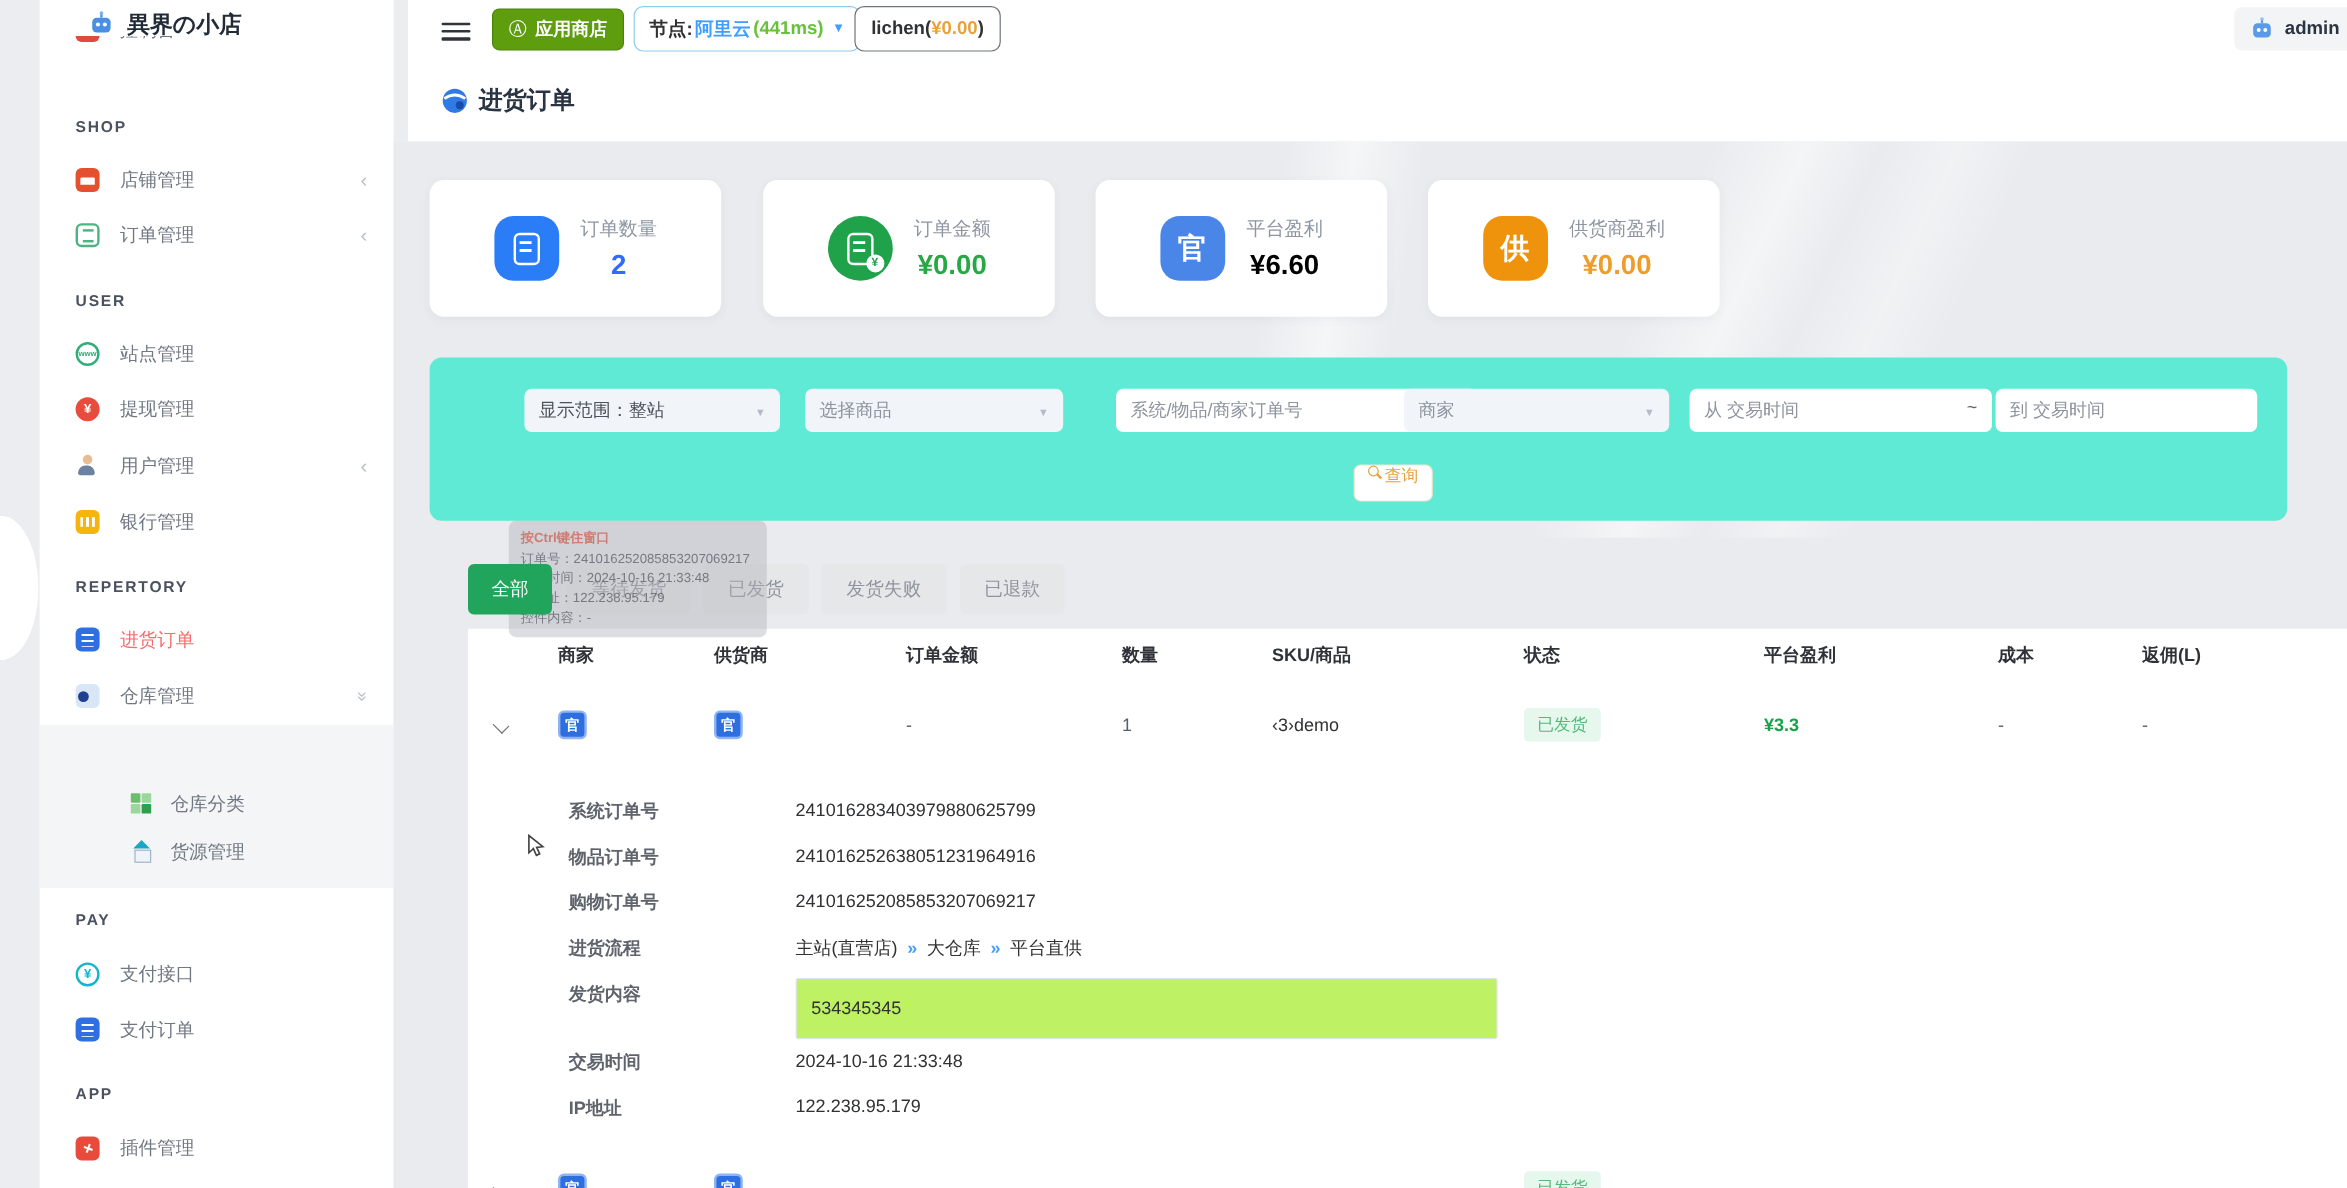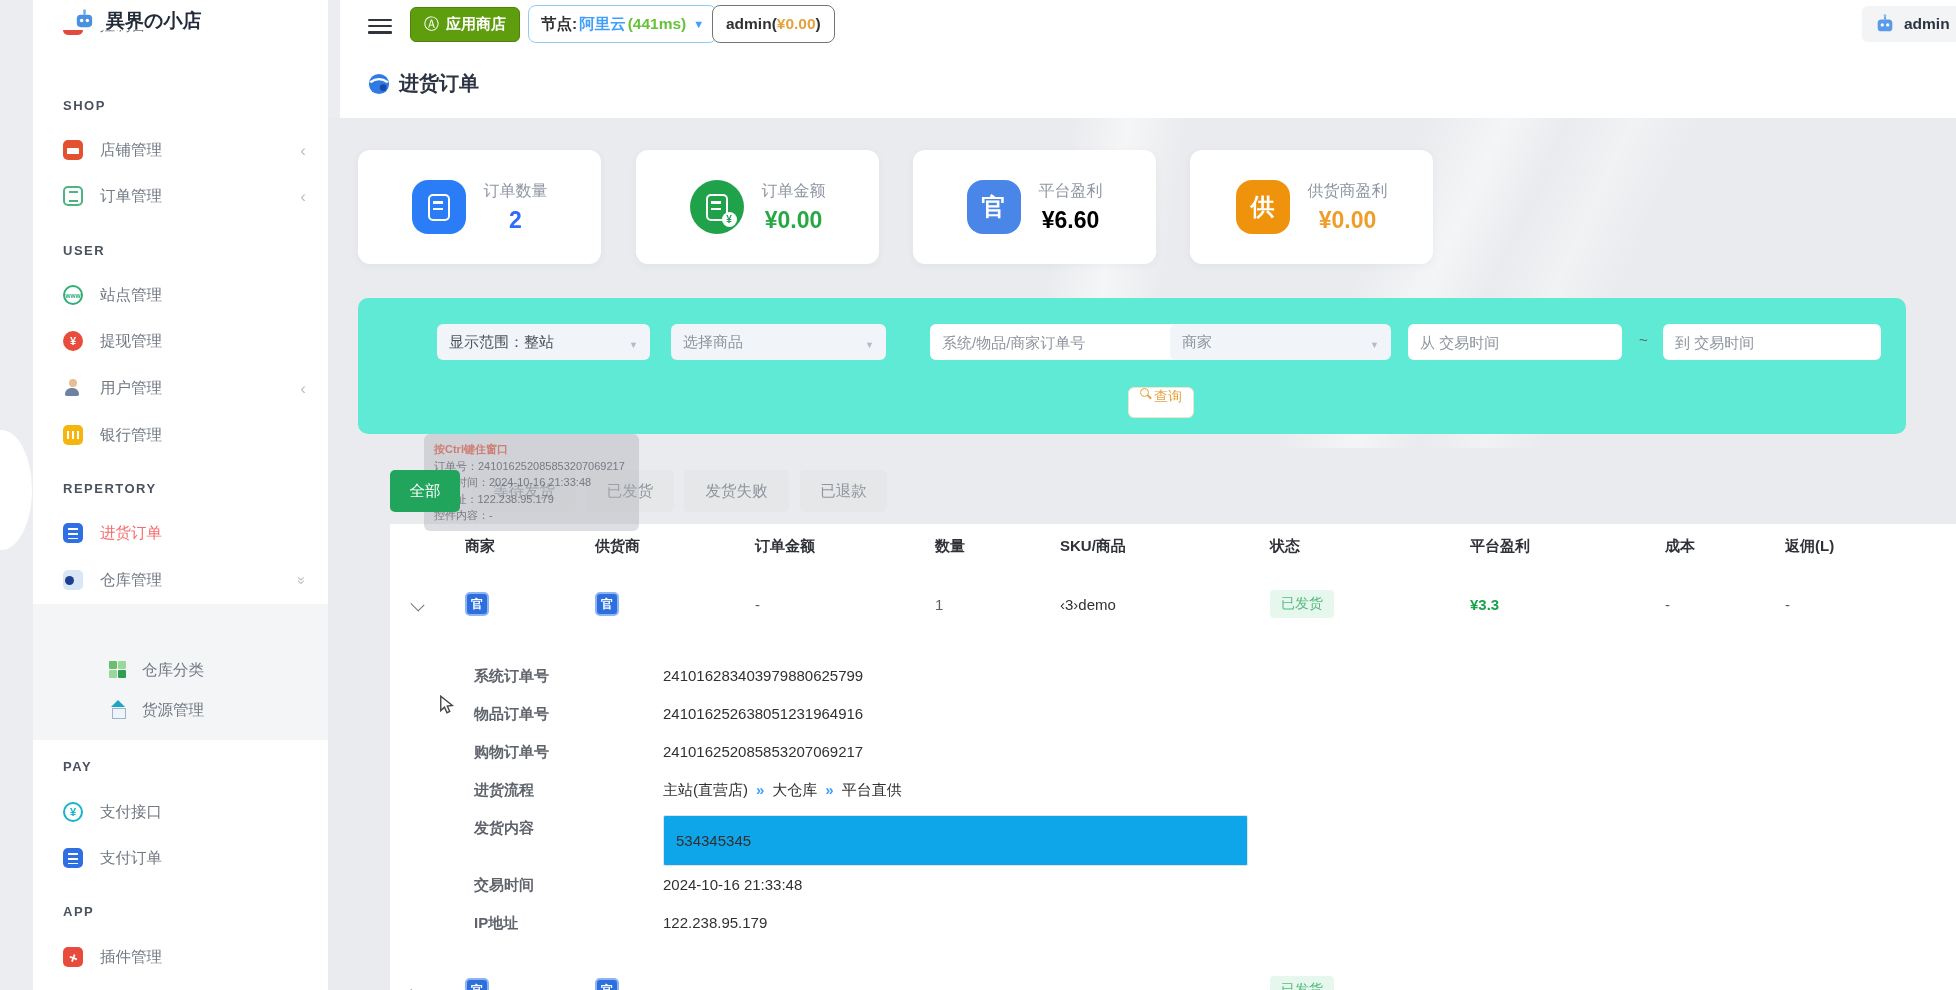--- a/index.html
+++ b/index.html
@@ -149,21 +149,21 @@
             padding-left:0 !important; cursor:pointer; }
   .sku { color:#303133; }
   .sbadge { display:inline-block; padding:5px 11px; background:#e6f7ee; color:#55b87a; border-radius:4px; font-size:14px; }
   .profit { font-weight:bold; color:#17a34a; }
 
   
   .drow { position:absolute; left:84px; display:flex; font-size:15px; }
   .dlabel { width:189px; color:#5f646c; font-weight:bold; flex:none; }
   .dvalue { color:#303133; }
   .flow-sep { color:#409eff; font-weight:bold; margin:0 8px; }
-  .dbox { position:absolute; left:273px; top:291px; width:585px; height:51px; background:#0ea5e9;
+  .dbox { position:absolute; left:273px; top:291px; width:585px; height:51px; background:#bef264;
           border:1px solid #dfe3ea; border-radius:2px; display:flex; align-items:center; padding-left:12px;
           font-size:15px; color:#303133; }
 
   
   #cursor { position:absolute; left:437px; top:695px; z-index:60; }
 </style>
 </head>
 <body>
 
 <div id="sidebar">
@@ -269,21 +269,21 @@
   </div>
 
   <div class="btn-node">
     <span>节点:</span>
       <span class="node-name">阿里云</span>
       <span class="node-ms">(441ms)</span>
     <span class="node-caret">▼</span>
   </div>
 
   <div class="btn-wallet">
-    <span>admin(</span>
+    <span>lichen(</span>
       <span class="wallet-amt">¥0.00</span>
       <span>)</span>
   </div>
 
   <div class="admin-chip">
     <svg width="22" height="22" viewBox="0 0 24 24">
       <rect x="4" y="7" width="16" height="13" rx="4" fill="#5a9ae6"></rect>
       <circle cx="9" cy="13" r="1.8" fill="#fff"></circle>
         <circle cx="15" cy="13" r="1.8" fill="#fff"></circle>
       <rect x="11" y="3" width="2" height="4" fill="#5a9ae6"></rect>
@@ -353,21 +353,21 @@
     </div>
     <div class="fsel" style="left:313px;width:215px">
       <span class="selval">选择商品</span>
       <span class="caret"></span>
     </div>
     <input class="fin" style="left: 572px; width: 301px;" placeholder="系统/物品/商家订单号">
     <div class="fsel" style="left:812px;width:221px">
       <span class="selval">商家</span>
       <span class="caret"></span>
     </div>
-    <input class="fin" style="left: 1050px; width: 214px;" placeholder="从 交易时间">
+    <input class="fin" style="left: 1050px; width: 252px;" placeholder="从 交易时间">
     <span class="fsep" style="left:1281px">~</span>
     <input class="fin" style="left: 1305px; width: 218px;" placeholder="到 交易时间">
     <div class="btn-search">
       <span class="mag"></span>
       <span>查询</span>
     </div>
   </div>
 
   <div class="tab active" style="left:62px;width:70px">全部</div>
   <div class="tab" style="left:144px;width:104px">等待发货</div>

